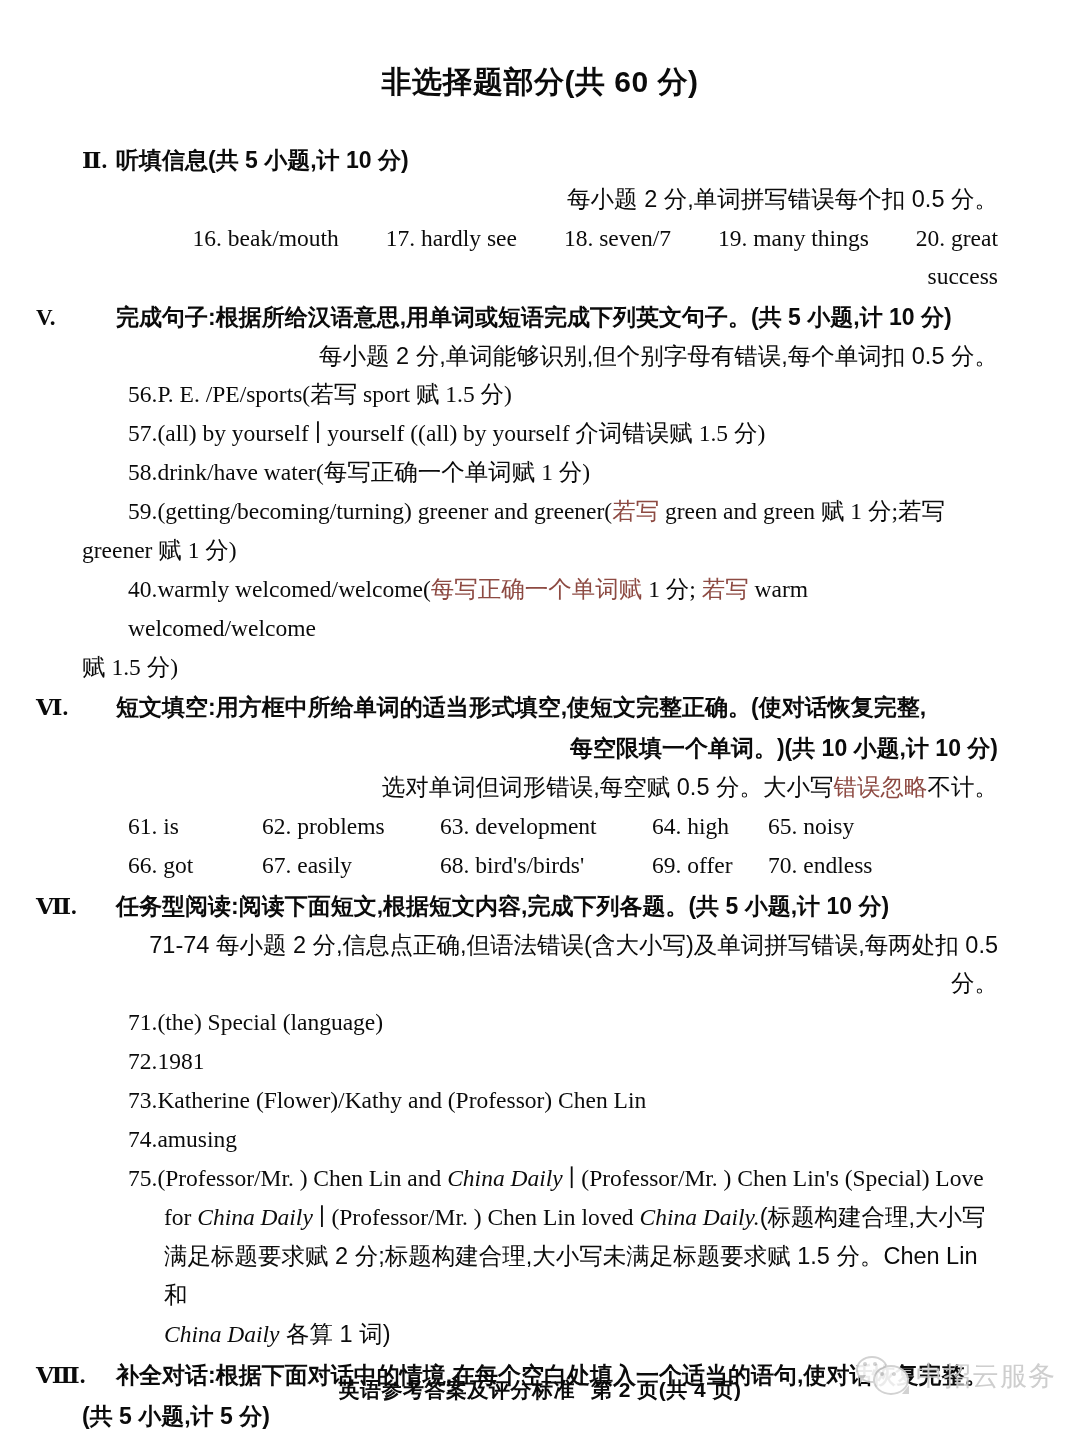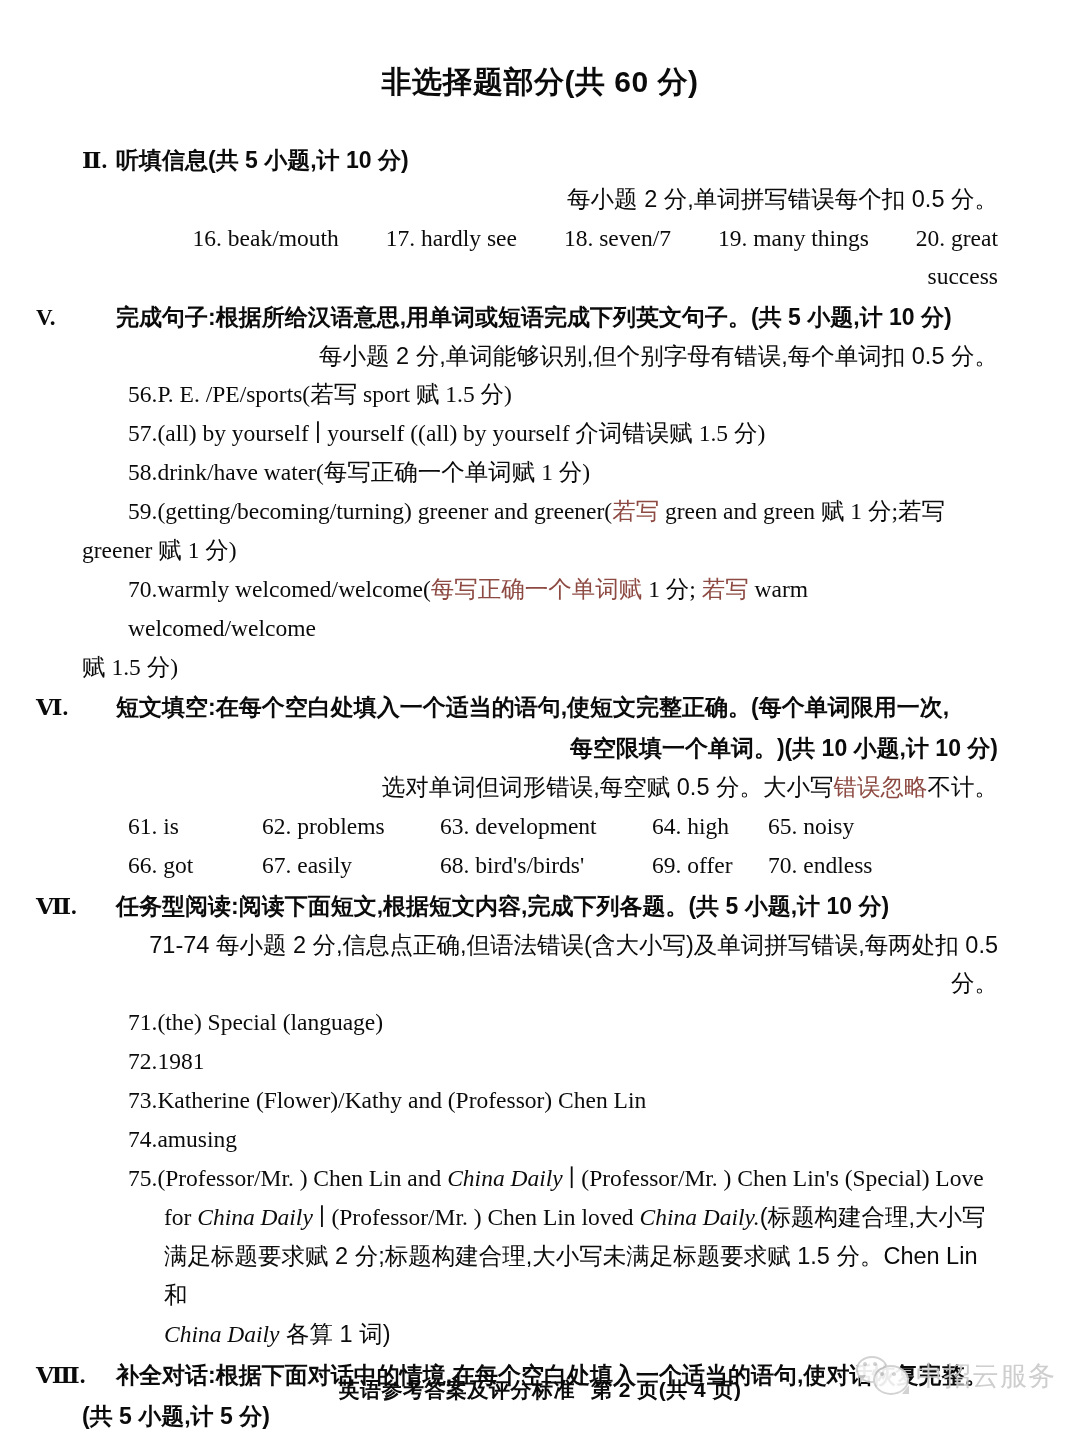--- a/index.html
+++ b/index.html
@@ -193,26 +193,26 @@
       <span>57.</span><span>(all) by yourself ∣ yourself ((all) by yourself 介词错误赋 1.5 分)</span>
     </div>
     <div class="ans">
       <span>58.</span><span>drink/have water(每写正确一个单词赋 1 分)</span>
     </div>
     <div class="ans">
       <span>59.</span><span>(getting/becoming/turning) greener and greener(</span><span class="red cjk">若写</span><span> green and green 赋 1 分;若写</span>
     </div>
     <div class="line flush">greener 赋 1 分)</div>
     <div class="ans">
-      <span>70.</span><span>warmly welcomed/welcome(</span><span class="red cjk">每写正确一个单词赋</span><span> 1 分; </span><span class="red cjk">若写</span><span> warm welcomed/welcome</span>
+      <span>40.</span><span>warmly welcomed/welcome(</span><span class="red cjk">每写正确一个单词赋</span><span> 1 分; </span><span class="red cjk">若写</span><span> warm welcomed/welcome</span>
     </div>
     <div class="line flush">赋 1.5 分)</div>
 
     <div class="sec-head hang">
-      <span class="rn">Ⅵ.</span><span class="cont cjk-b">短文填空:在每个空白处填入一个适当的语句,使短文完整正确。(每个单词限用一次,</span>
+      <span class="rn">Ⅵ.</span><span class="cont cjk-b">短文填空:用方框中所给单词的适当形式填空,使短文完整正确。(使对话恢复完整,</span>
     </div>
     <div class="sec-head ind1">每空限填一个单词。)(共 10 小题,计 10 分)</div>
     <div class="line ind1 cjk">
       <span>选对单词但词形错误,每空赋 0.5 分。大小写</span><span class="red">错误忽略</span><span>不计。</span>
     </div>
 
     <div class="ansgrid">
       <div class="row">
         <span class="c1">61. is</span>
         <span class="c2">62. problems</span>

